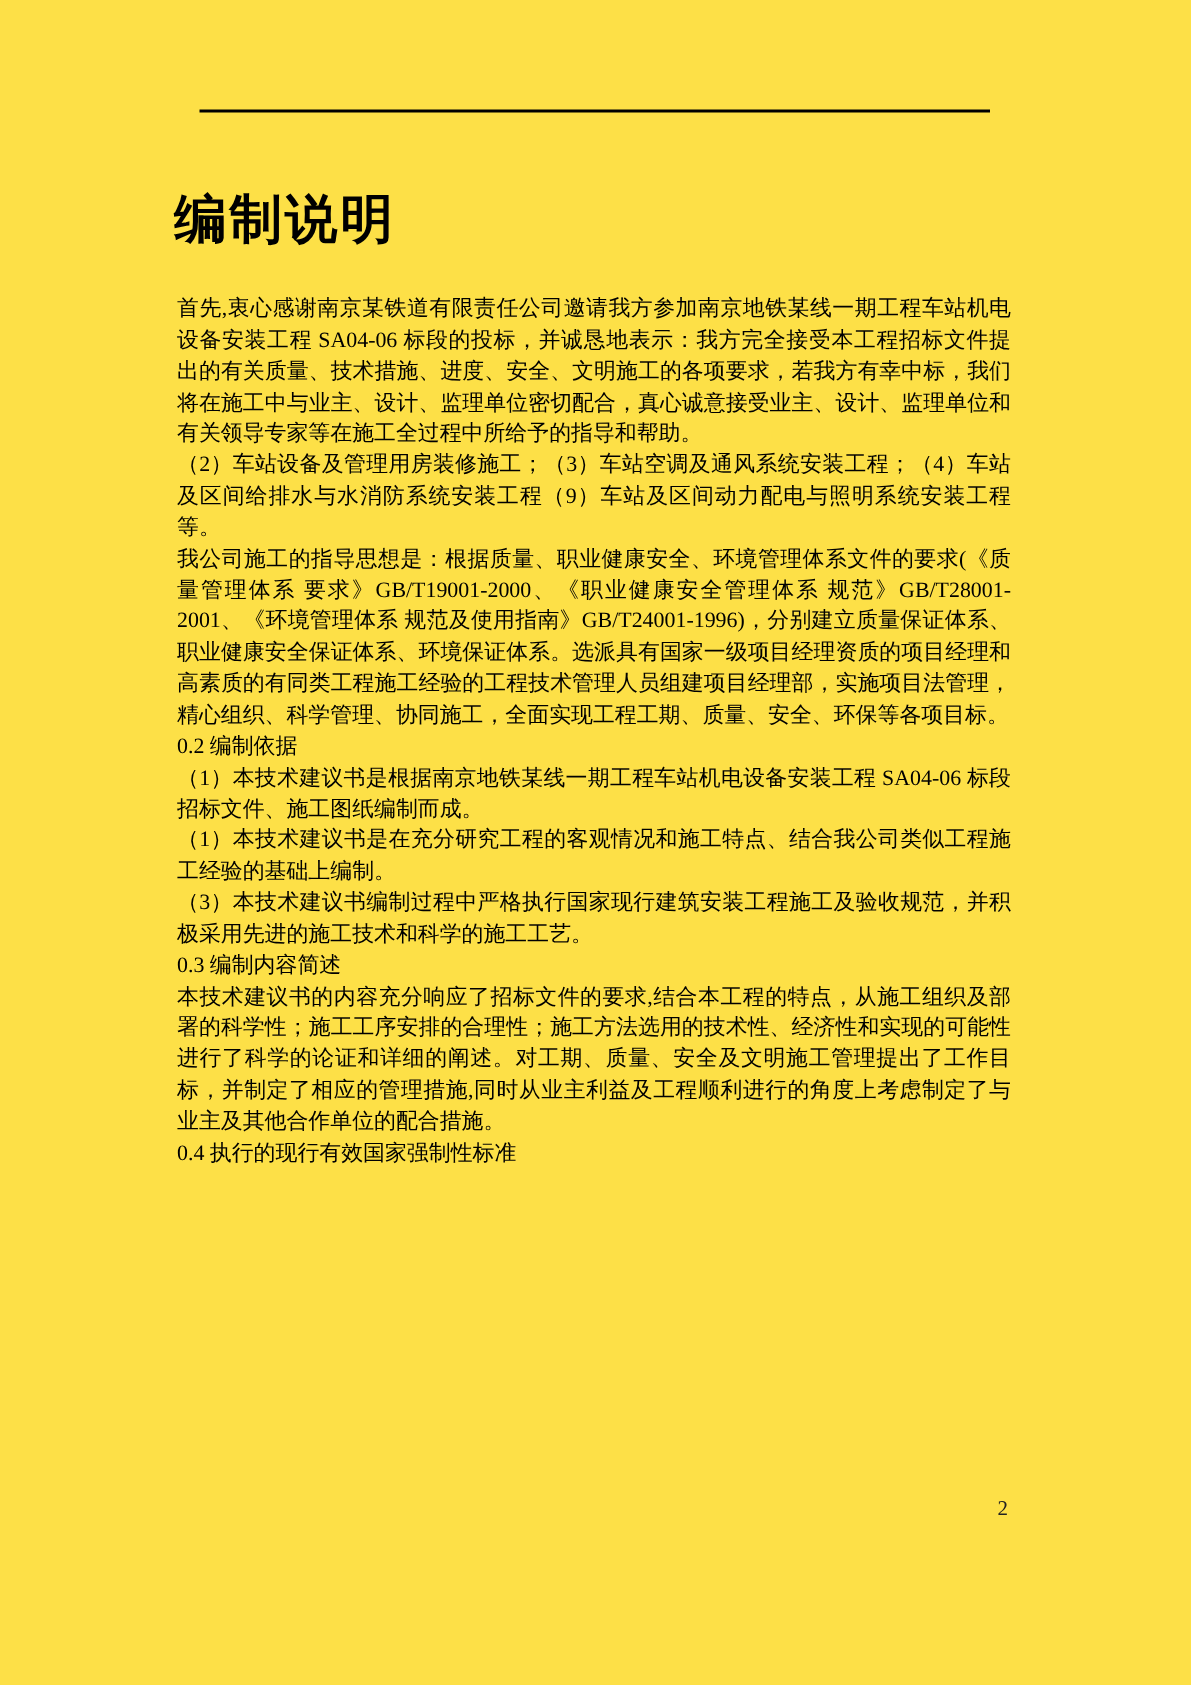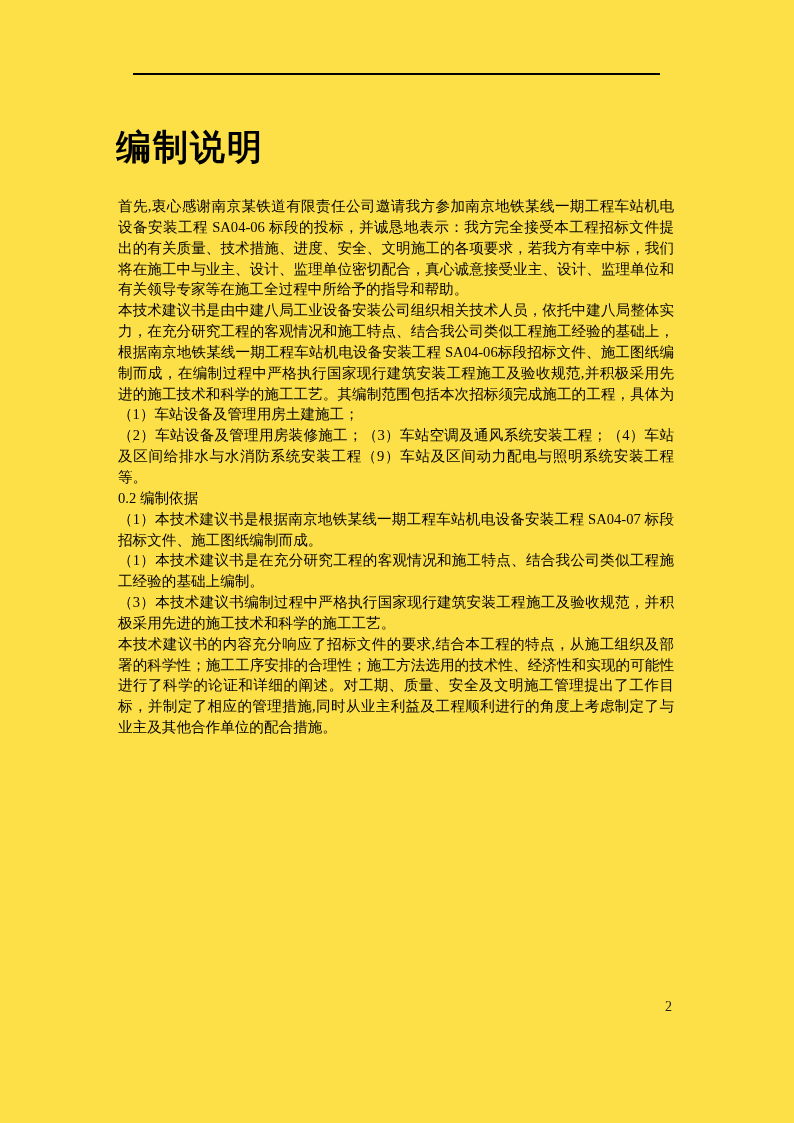--- a/index.html
+++ b/index.html
@@ -63,24 +63,26 @@
 <body>
 
 <div class="page">
 
   <div class="header-rule"></div>
 
   <h1 class="doc-title">编制说明</h1>
 
   <div class="body-text">
     <p>首先,衷心感谢南京某铁道有限责任公司邀请我方参加南京地铁某线一期工程车站机电设备安装工程 SA04-06 标段的投标，并诚恳地表示：我方完全接受本工程招标文件提出的有关质量、技术措施、进度、安全、文明施工的各项要求，若我方有幸中标，我们将在施工中与业主、设计、监理单位密切配合，真心诚意接受业主、设计、监理单位和有关领导专家等在施工全过程中所给予的指导和帮助。</p>
-    <p>本技术建议书是由中建八局工业设备安装公司组织相关技术人员，依托中建八局整体实力，在充分研究工程的客观情况和施工特点、结合我公司类似工程施工经验的基础上，根据南京地铁某线一期工程车站机电设备安装工程 SA04-06标段招标文件、施工图纸编制而成，在编制过程中严格执行国家现行建筑安装工程施工及验收规范,并积极采用先进的施工技术和科学的施工工艺。其编制范围包括本次招标须完成施工的工程，具体为（1）车站设备及管理用房土建施工；</p>
     <p>（2）车站设备及管理用房装修施工；（3）车站空调及通风系统安装工程；（4）车站及区间给排水与水消防系统安装工程（9）车站及区间动力配电与照明系统安装工程等。</p>
+    <p>我公司施工的指导思想是：根据质量、职业健康安全、环境管理体系文件的要求(《质量管理体系 要求》GB/T19001-2000、《职业健康安全管理体系 规范》GB/T28001-2001、《环境管理体系 规范及使用指南》GB/T24001-1996)，分别建立质量保证体系、职业健康安全保证体系、环境保证体系。选派具有国家一级项目经理资质的项目经理和高素质的有同类工程施工经验的工程技术管理人员组建项目经理部，实施项目法管理，精心组织、科学管理、协同施工，全面实现工程工期、质量、安全、环保等各项目标。</p>
     <p>0.2 编制依据</p>
-    <p>（1）本技术建议书是根据南京地铁某线一期工程车站机电设备安装工程 SA04-07 标段招标文件、施工图纸编制而成。</p>
+    <p>（1）本技术建议书是根据南京地铁某线一期工程车站机电设备安装工程 SA04-06 标段招标文件、施工图纸编制而成。</p>
     <p>（1）本技术建议书是在充分研究工程的客观情况和施工特点、结合我公司类似工程施工经验的基础上编制。</p>
     <p>（3）本技术建议书编制过程中严格执行国家现行建筑安装工程施工及验收规范，并积极采用先进的施工技术和科学的施工工艺。</p>
+    <p>0.3 编制内容简述</p>
     <p>本技术建议书的内容充分响应了招标文件的要求,结合本工程的特点，从施工组织及部署的科学性；施工工序安排的合理性；施工方法选用的技术性、经济性和实现的可能性进行了科学的论证和详细的阐述。对工期、质量、安全及文明施工管理提出了工作目标，并制定了相应的管理措施,同时从业主利益及工程顺利进行的角度上考虑制定了与业主及其他合作单位的配合措施。</p>
+    <p>0.4 执行的现行有效国家强制性标准</p>
   </div>
 
   <div class="page-number">2</div>
 
 </div>
 
 </body></html>

